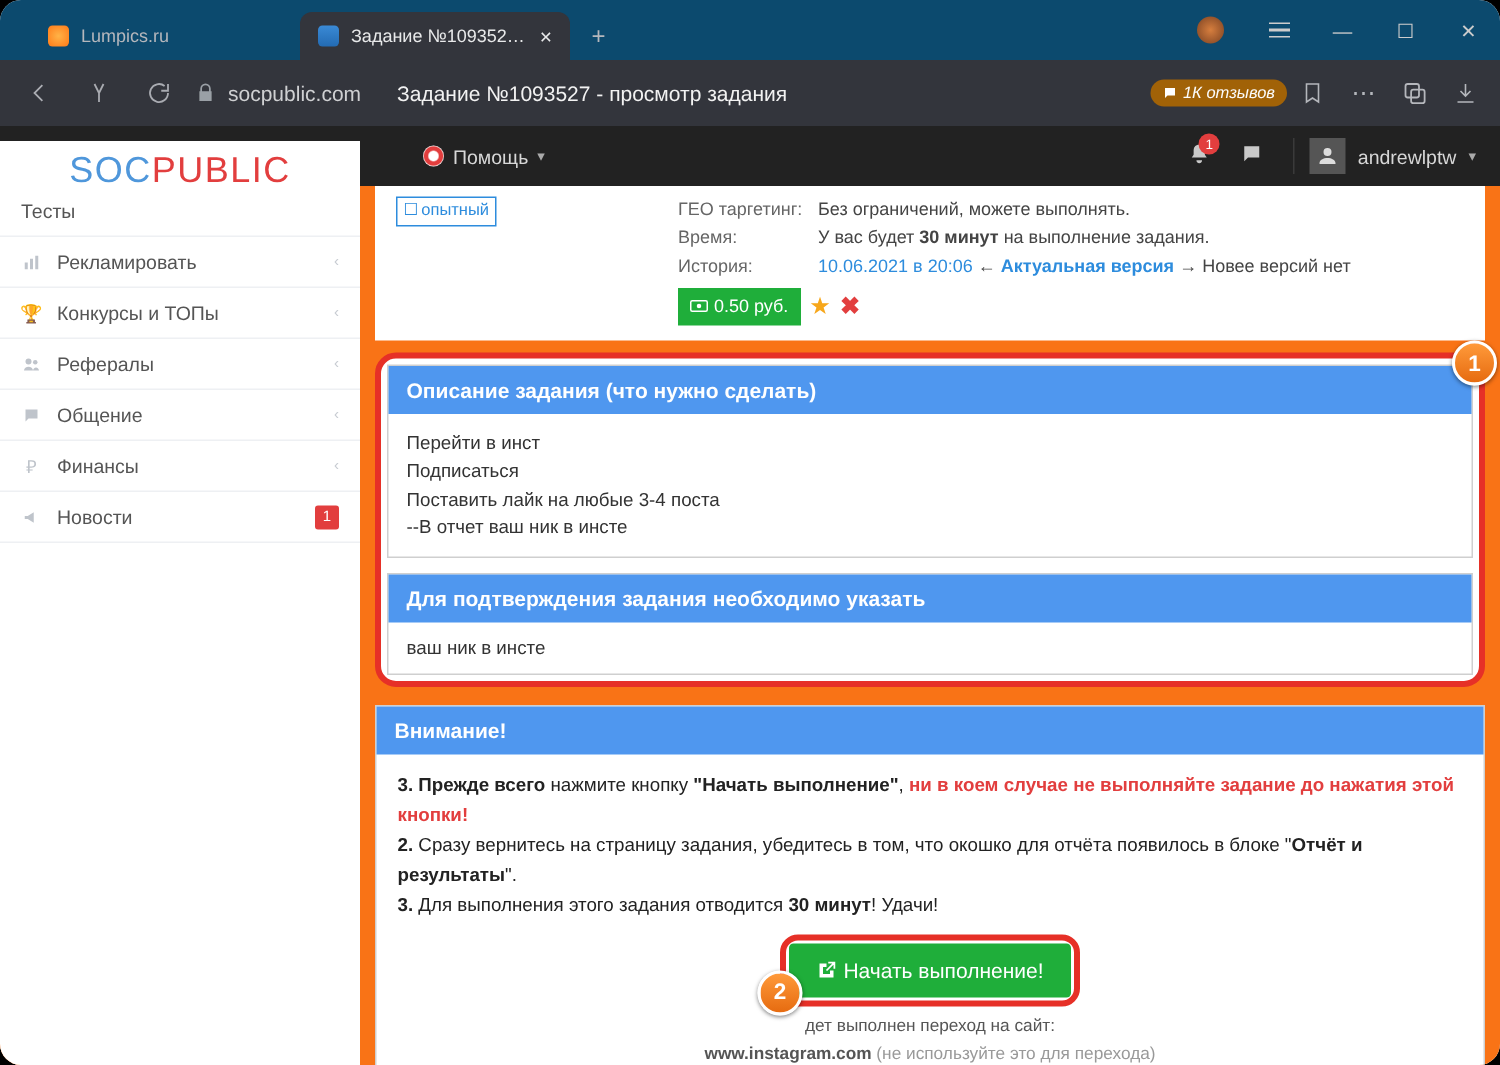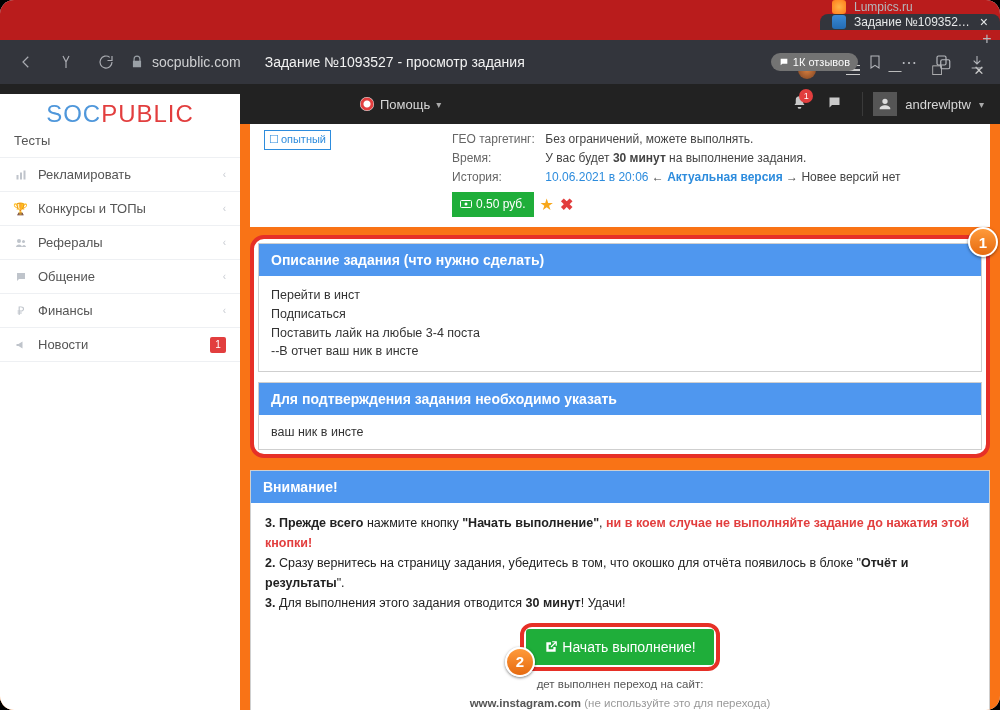--- a/index.html
+++ b/index.html
@@ -1,48 +1,48 @@
 <!DOCTYPE html>
 <html><head>
 <meta charset="utf-8">
 <style>
 * { margin: 0; padding: 0; box-sizing: border-box; font-family: Arial, Helvetica, sans-serif; }
 body { background: #000; display: flex; justify-content: center; }
 .frame { width: 1000px; height: 710px; background: #fff; border-radius: 14px; overflow: hidden; position: relative; }
 
 
-.browser-bar { background: #b91c1c; height: 40px; display: flex; align-items: flex-end; color: #b5b7bc; font-size: 12px; flex-direction: column; }
+.browser-bar { background: #0c4a6e; height: 40px; display: flex; align-items: flex-end; color: #b5b7bc; font-size: 12px; }
 .tab { height: 32px; display: flex; align-items: center; padding: 0 12px; gap: 8px; border-radius: 8px 8px 0 0; min-width: 180px; max-width: 180px; }
 .tab.inactive { margin-left: 20px; }
 .tab.active { background: #33353c; color: #e8e9ea; }
 .tab-favicon { width: 14px; height: 14px; border-radius: 3px; display: inline-block; flex-shrink: 0; }
 .tab-title { white-space: nowrap; overflow: hidden; text-overflow: ellipsis; flex: 1; }
 .tab-close { font-size: 14px; cursor: pointer; }
 .tab-add { width: 26px; height: 26px; display: flex; align-items: center; justify-content: center; border-radius: 6px; margin-left: 6px; margin-bottom: 2px; font-size: 16px; color: #b5b7bc; }
 .win-controls { margin-left: auto; display: flex; align-items: center; height: 40px; }
 .win-avatar { width: 18px; height: 18px; border-radius: 50%; background: radial-gradient(circle, #d67e3e, #7a4122); margin: 0 16px; }
 .win-btn { width: 42px; height: 40px; display: flex; align-items: center; justify-content: center; color: #ccc; font-size: 13px; }
 .ham { display:flex; flex-direction:column; gap:3px; }
 .ham span{ width:14px; height:1.5px; background:#ccc; }
 
 .addr-bar { background: #33353c; height: 44px; display: flex; align-items: center; padding: 0 6px; color: #b5b7bc; }
 .nav-btn { width: 40px; height: 32px; display: flex; align-items: center; justify-content: center; font-size: 16px; color: #a9abb1; border-radius: 6px; }
 .nav-btn svg { width: 18px; height: 18px; fill: none; stroke: #a9abb1; stroke-width: 1.6; }
 .url-block { display: flex; align-items: center; gap: 8px; color: #cfd0d2; font-size: 14px; margin-left: 4px; }
 .page-title-chrome { margin-left: 24px; color: #f2f2f2; font-size: 14px; }
 .addr-spacer { flex: 1; }
-.pill { background: #737373; color: #fbfbfb; font-size: 11px; padding: 3px 8px; border-radius: 10px; display:flex; align-items:center; gap:4px; }
+.pill { background: #a16207; color: #fbfbfb; font-size: 11px; padding: 3px 8px; border-radius: 10px; display:flex; align-items:center; gap:4px;font-style:italic; }
 .icon-btn { width: 34px; height: 34px; display:flex; align-items:center; justify-content:center; color:#b5b7bc; }
 
 
 .site-header { background: #222; height: 40px; display: flex; align-items: center; padding: 0 6px 0 0; color: #d7d7d7; font-size: 13px; }
 .logo { width: 240px; height: 40px; display:flex; align-items:center; justify-content:center; background:#fff;margin-top:20px; }
 .logo span.s { color:#4f97db; font-weight:400; font-size:24px; letter-spacing:1px;}
 .logo span.p { color:#e23e3e; font-weight:400; font-size:24px; letter-spacing:1px;}
-.help { margin-left: 120px; display:flex; align-items:center; gap:6px; }
+.help { display:flex; align-items:center; gap:6px;padding-left:42px; }
 .lifebuoy { width:14px; height:14px; border-radius:50%; background: radial-gradient(circle, #fff 3px, #e23e3e 4px, #e23e3e 6px, #fff 7px); }
 .header-spacer { flex:1; }
 .bell-wrap { position:relative; margin:0 10px; }
 .badge-dot { position:absolute; top:-6px; right:-6px; background:#e23e3e; color:#fff; font-size:9px; width:14px; height:14px; border-radius:50%; display:flex; align-items:center; justify-content:center; }
 .header-icon { width:15px; height:15px; fill:#c9c9c9; }
 .user-block { display:flex; align-items:center; gap:8px; padding:0 10px; border-left:1px solid #3a3a3a; margin-left:10px; }
 .user-ava { width:24px; height:24px; background:#555; display:flex; align-items:center; justify-content:center; }
 .user-ava svg{width:16px; height:16px; fill:#ddd;}
 .chev { font-size:10px; color:#aaa; }
 

